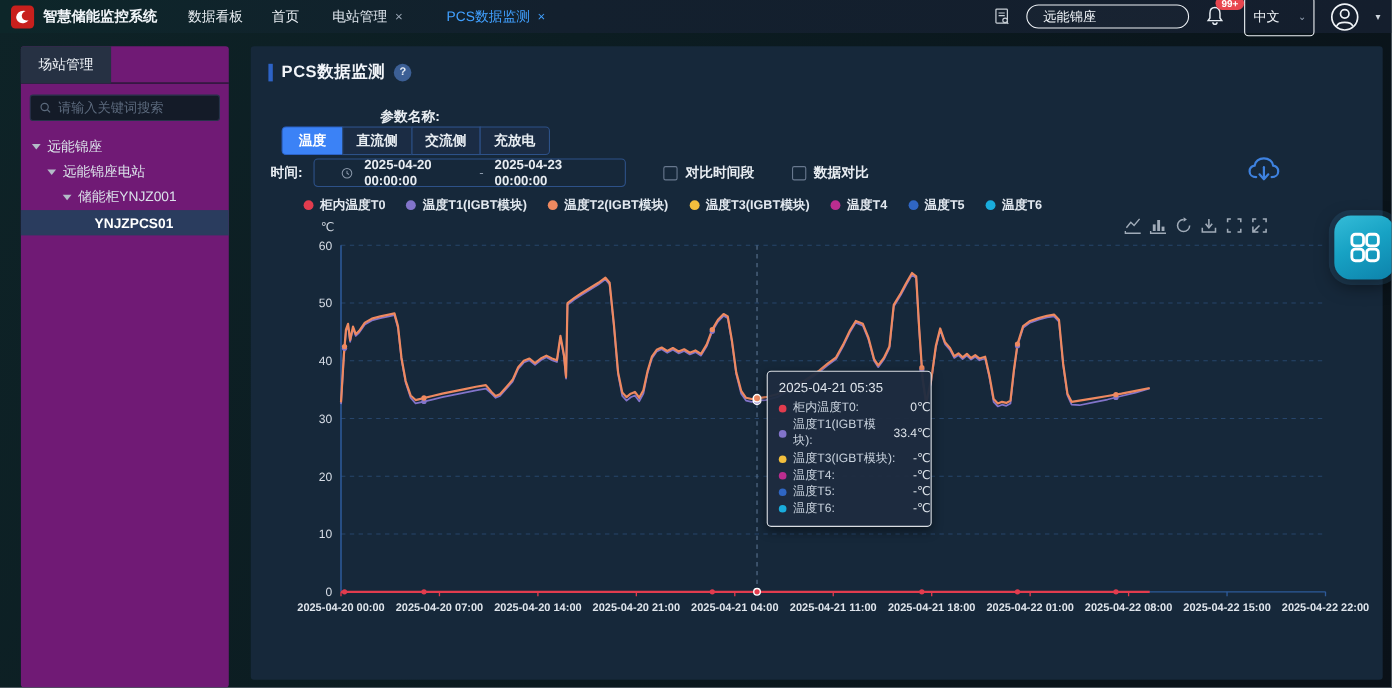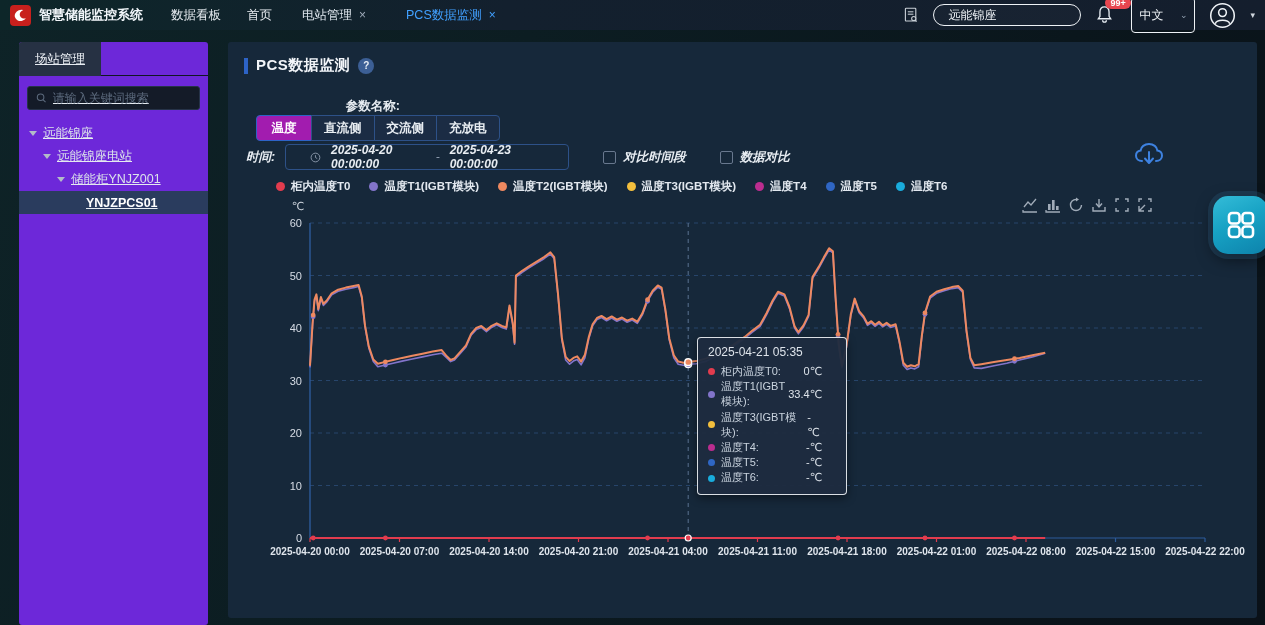--- a/index.html
+++ b/index.html
@@ -26,21 +26,21 @@
     display:flex; align-items:center; padding:0 14px; font-size:12px; color:#f0f4f8; background:rgba(255,255,255,0.02); }
   .bell-wrap { position:relative; width:22px; height:22px; }
   .badge { position:absolute; top:-7px; left:10px; background:#e8464f; color:#fff; font-size:9px;
     font-weight:bold; border-radius:8px; padding:1.5px 5px; line-height:1; }
   .lang-box { width:64px; height:36px; border:1.5px solid #eef2f6; border-radius:4px; display:flex;
     align-items:center; justify-content:space-between; padding:0 7px; font-size:12px; color:#f0f4f8; }
   .chev { font-size:9px; color:#93a1b2; }
   .caret-down { font-size:9px; color:#cfd6de; }
   
   .sidebar { position:absolute; left:19px; top:42px; width:189px; height:583px;
-    background:#6d28d9; border-radius:3px; z-index:10;text-decoration:underline; }
+    background:#701a75; border-radius:3px; z-index:10; }
   .side-tabstrip { height:34px; display:flex; border-bottom:1px solid #101722; }
   .side-tab { width:82px; height:34px; background:#263143; color:#eef2f7; font-size:12.5px;
     display:flex; align-items:center; justify-content:center; cursor:pointer; border-radius:3px 0 0 0; }
   .side-search { margin:10px 8px 0 8px; height:24px; background:#141b28; border:1px solid #263349;
     border-radius:3px; display:flex; align-items:center; padding:0 8px; gap:6px; }
   .side-search input { background:transparent; border:none; outline:none; color:#c6cfda;
     font-size:12px; width:100%; font-family:inherit; }
   .side-search input::placeholder { color:#5c6a7d; }
   .tree { margin-top:12px; }
   .tree-row { height:23px; display:flex; align-items:center; font-size:12.5px; color:#dbe2ea;
@@ -57,22 +57,22 @@
   .help-circle { width:16px; height:16px; border-radius:50%; background:#3c5f95; color:#e8eef5;
     font-size:10px; font-weight:bold; display:flex; align-items:center; justify-content:center; cursor:pointer; }
   .row-label { font-size:12.5px; font-weight:bold; color:#e8edf2; }
   .param-row { position:absolute; left:18px; top:56px; display:flex; align-items:center;flex-direction:column; }
   .btn-group { display:flex; margin-left:10px; }
   .pbtn { min-width:56px; height:26px; padding:0 12px; background:#1b2c44; border:1px solid #2d5188;
     color:#e8edf2; font-size:12.5px; font-weight:bold; display:flex; align-items:center;
     justify-content:center; cursor:pointer; margin-left:-1px; font-family:inherit; }
   .pbtn:first-child { border-radius:4px 0 0 4px; margin-left:0; }
   .pbtn:last-child { border-radius:0 4px 4px 0; }
-  .pbtn.active { background:#a21caf; border-color:#2d63c6; color:#fff; }
-  .time-row { position:absolute; left:18px; top:102px; display:flex; align-items:center;font-style:italic; }
+  .pbtn.active { background:#3b82f6; border-color:#2d63c6; color:#fff; }
+  .time-row { position:absolute; left:18px; top:102px; display:flex; align-items:center; }
   .time-box { margin-left:10px; width:284px; height:26px; border:1px solid #2d5188; border-radius:4px;
     display:flex; align-items:center; padding:0 24px; gap:10px; }
   .time-text { font-size:12px; color:#e8edf2; font-weight:bold; }
   .time-sep { color:#8b99ab; font-size:12px; }
   .cbx { display:flex; align-items:center; gap:7px; margin-left:34px; cursor:pointer; }
   .cbx .box { width:13px; height:13px; border:1px solid #68788e; border-radius:2px; background:transparent; }
   .cbx .lbl { font-size:12.5px; font-weight:bold; color:#e8edf2; }
   .cloud-btn { position:absolute; right:92px; top:98px; cursor:pointer; }
   
   .legend { position:absolute; left:48px; top:137px; display:flex; align-items:center; gap:19px; }
@@ -80,21 +80,21 @@
   .leg-dot { width:9px; height:9px; border-radius:50%; }
   .leg-label { font-size:11.5px; font-weight:bold; color:#e2e8ef; white-space:nowrap; }
   
   .chart-toolbar { position:absolute; right:104px; top:155px; display:flex; gap:7px; }
   .tool-icon { width:16px; height:16px; cursor:pointer; opacity:.85; }
   
   #chart-svg { position:absolute; left:30px; top:130px; }
   
   .tooltip { position:absolute; left:697px; top:337px; width:150px; z-index:40;
     background:rgba(30,44,64,0.96); border:1px solid rgba(240,243,246,0.9); border-radius:4px;
-    padding:7px 24px 8px 10px; box-shadow:0 3px 10px rgba(0,0,0,0.45); }
+    padding:7px 0 8px 10px; box-shadow:0 3px 10px rgba(0,0,0,0.45); }
   .tt-title { font-size:12px; color:#dde3ea; margin-bottom:5px; }
   .tt-row { display:flex; align-items:center; font-size:11px; line-height:15.2px; color:#c9d3de; }
   .tt-dot { width:7px; height:7px; border-radius:50%; margin-right:6px; flex:0 0 auto; }
   .tt-val { margin-left:auto; color:#dde3ea; }
   
   .grid-fab { position:absolute; right:-3px; top:196px; width:55px; height:58px; border-radius:15px;
     background:linear-gradient(155deg,#34bcd8 0%,#17a2c4 45%,#0d82ab 100%);
     box-shadow:0 0 0 5px rgba(70,145,190,0.16), 0 5px 16px rgba(0,0,0,0.55);
     display:flex; align-items:center; justify-content:center; z-index:50; cursor:pointer; }
 </style>

